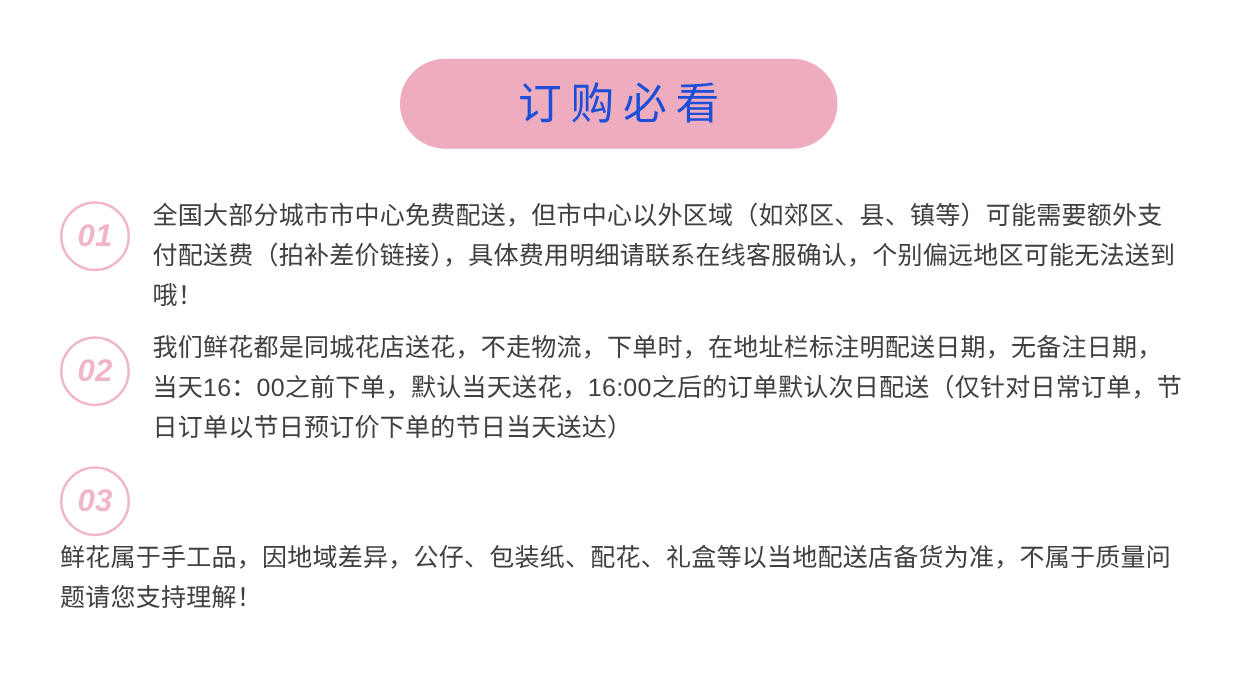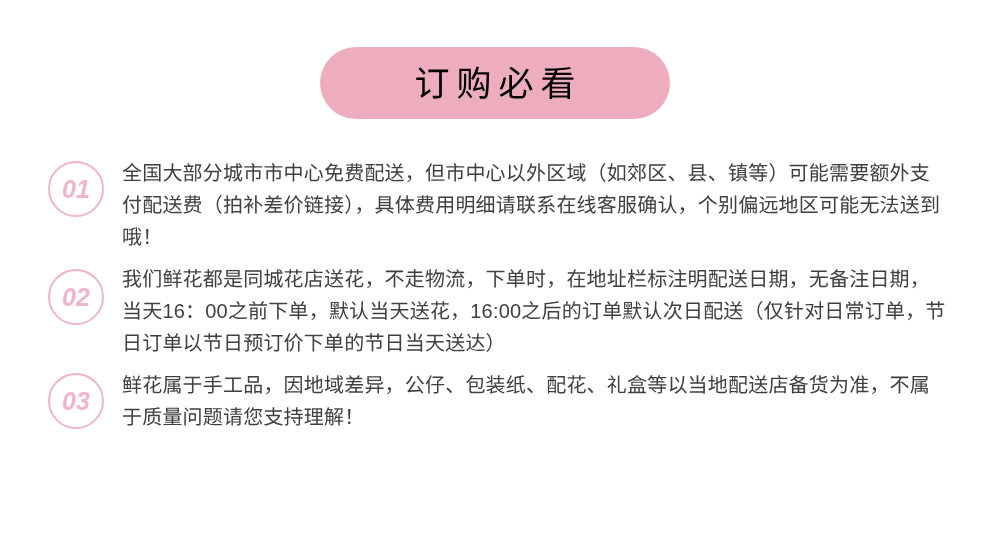--- a/index.html
+++ b/index.html
@@ -31,21 +31,21 @@
   .title-banner {
     width: 350px;
     height: 72px;
     border-radius: 36px;
     background: #eeadbe;
     display: flex;
     align-items: center;
     justify-content: center;
   }
   .title-text {
-    color: #000000;
+    color: #1d4ed8;
     font-size: 35px;
     letter-spacing: 7px;
     text-indent: 7px;
     font-weight: 400;
     line-height: 1;
   }
 
   
   .list {
     margin-top: 36px;
@@ -79,21 +79,21 @@
     font-size: 20px;
     line-height: 32px;
     color: #404040;
     letter-spacing: 0.2px;
     padding-top: 2px;
   }
 
   
   .item-1 { margin-top: 0; }
   .item-2 { margin-top: 4px; }
-  .item-3 { margin-top: 6px; }
+  .item-3 { margin-top: 6px; flex-direction: column; }
   .item-4 { margin-top: 8px; }
 
   .item-1 .badge { margin-top: 6px; }
   .item-2 .badge { margin-top: 8px; }
   .item-3 .badge { margin-top: 6px; }
   .item-4 .badge { margin-top: 10px; }
 </style>
 </head>
 <body>
 

